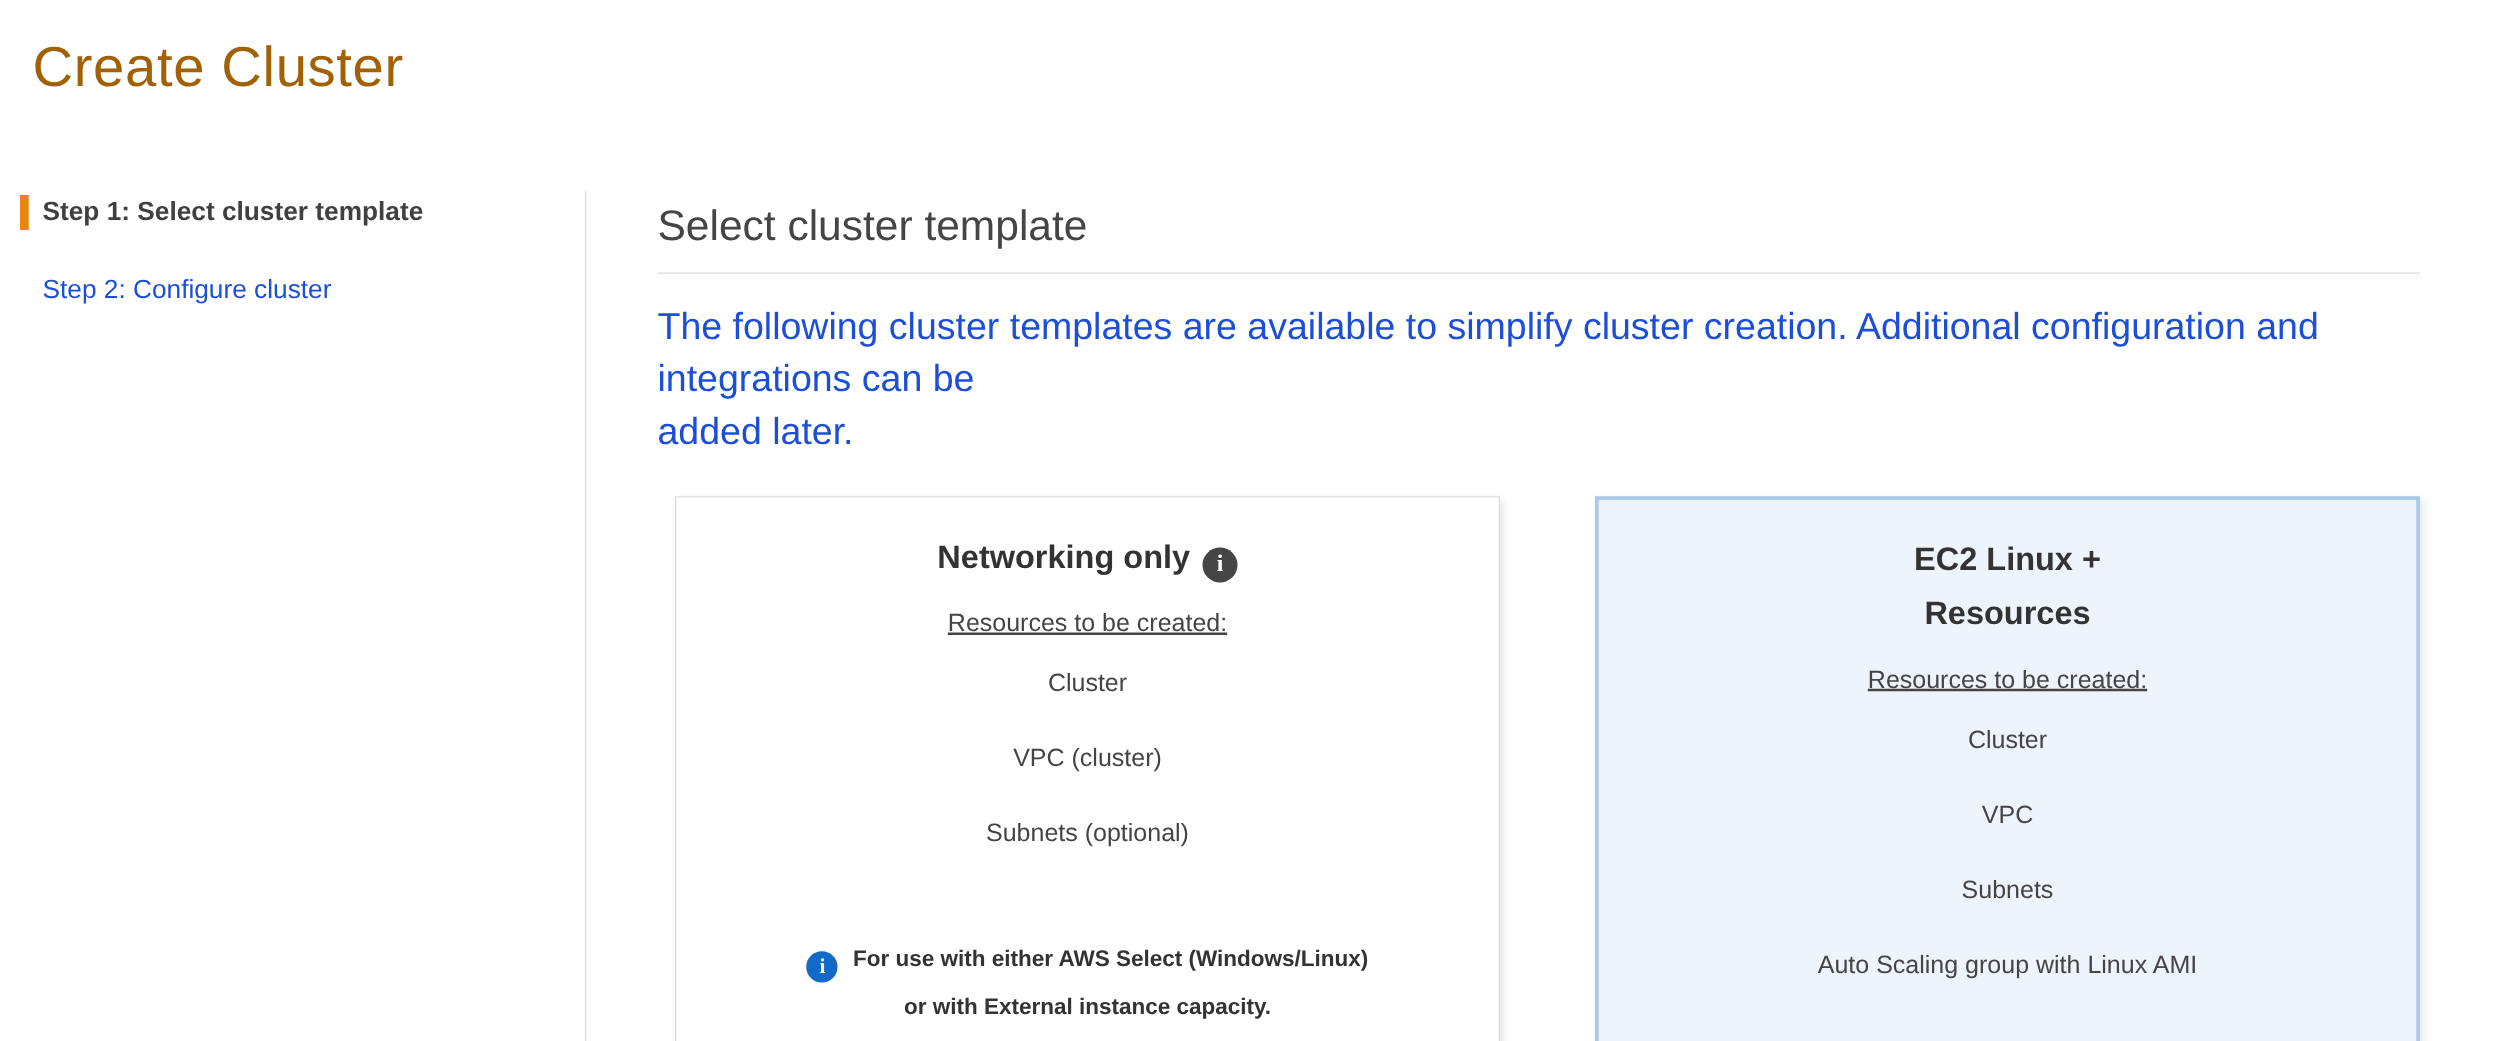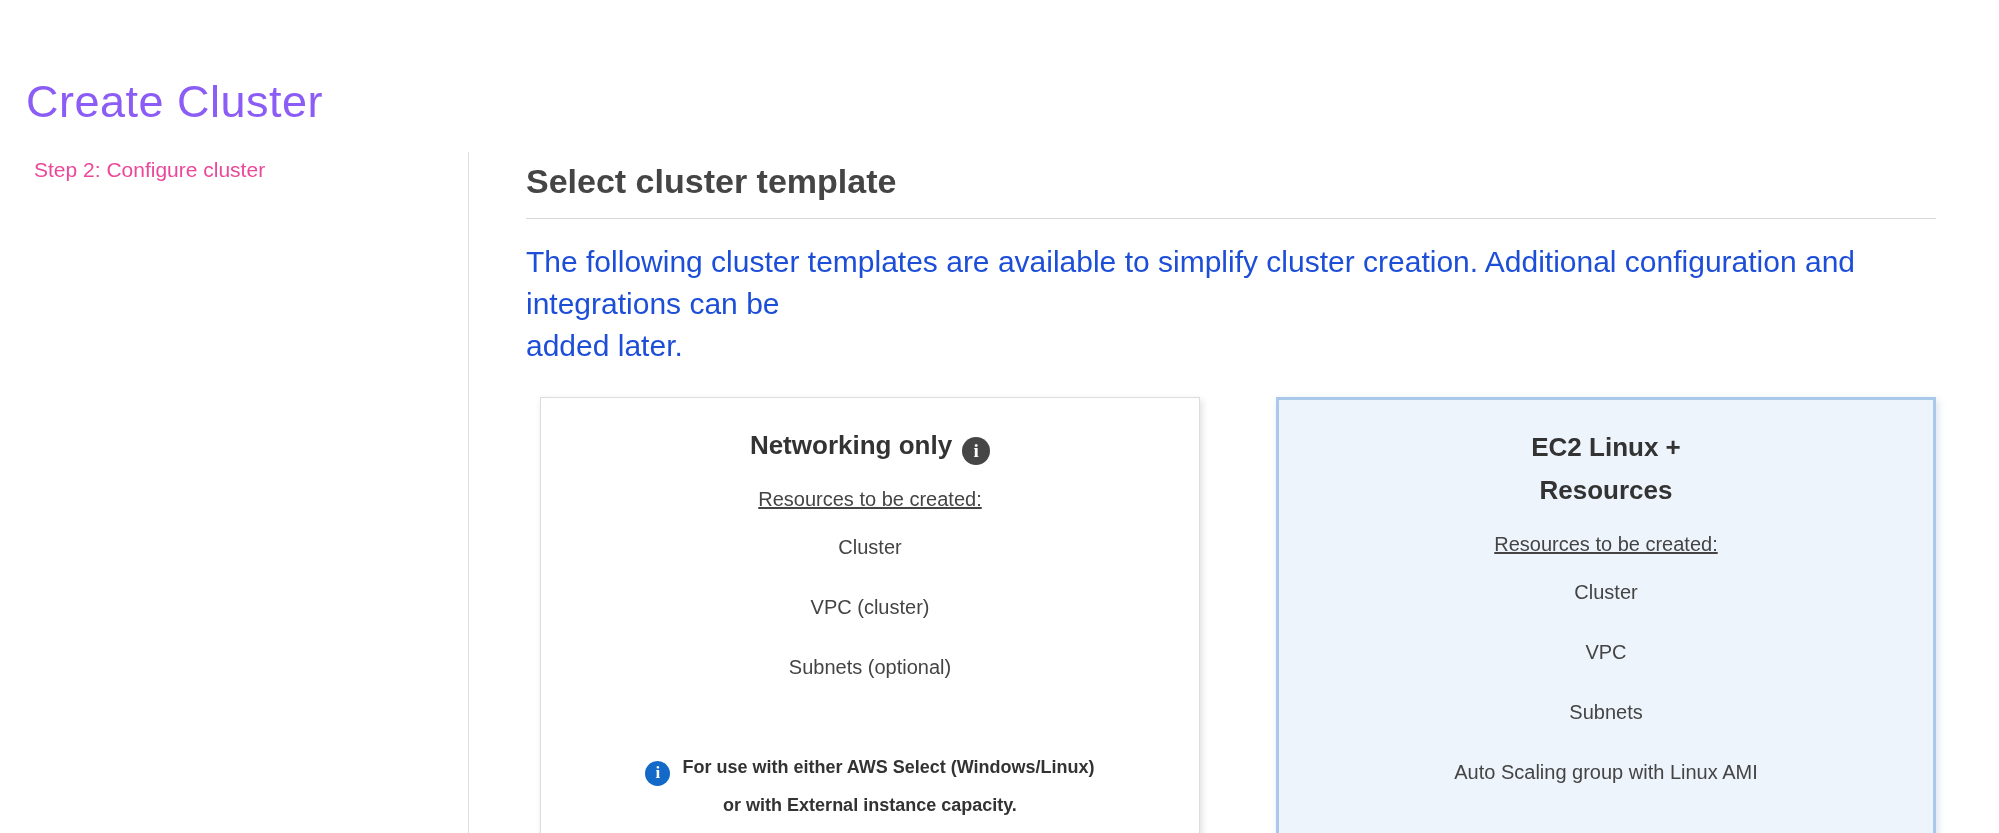--- a/index.html
+++ b/index.html
@@ -1,33 +1,33 @@
 <!DOCTYPE html>
 <html><head>
 <meta charset="utf-8">
 <style>
   * { margin:0; padding:0; box-sizing:border-box; }
   html,body { width:1999px; height:833px; background:#ffffff; overflow:hidden;
               font-family:"Liberation Sans", sans-serif; color:#444; }
 
   
   .page-header { padding:28px 0 0 26px; }
-  .page-title { font-size:45px; font-weight:400; color:#8b5cf6; line-height:52px; letter-spacing:0.5px;margin-top:48px; }
+  .page-title { font-size:45px; font-weight:400; color:#a16207; line-height:52px; letter-spacing:0.5px; }
 
   
   .layout { position:absolute; top:152px; left:0; right:0; bottom:0; display:flex; }
 
   .sidebar { width:468px; flex:0 0 468px; padding:4px 0 0 16px; }
   .step { font-size:21px; line-height:28px; margin-bottom:34px; cursor:default; }
   .step.active { font-weight:bold; color:#404040; border-left:7px solid #e8860f; padding-left:11px; cursor:pointer; }
-  .step.future { color:#ec4899; padding-left:18px; }
+  .step.future { color:#1d4ed8; padding-left:18px; }
 
   .main { flex:1; border-left:1px solid #dddddd; padding:0 87px 0 57px; }
 
-  .section-heading { font-size:34px; font-weight:700; color:#454545; line-height:40px; margin-top:9px; }
+  .section-heading { font-size:34px; font-weight:400; color:#454545; line-height:40px; margin-top:9px; }
   .heading-rule { border:none; border-top:1px solid #d9d9d9; margin:17px 0 0 0; }
 
   .description { font-size:30px; line-height:42px; color:#1d4ed8; margin-top:22px; }
   .description span { display:block; }
 
   
   .cards { display:flex; gap:36px; margin-top:30px; margin-left:14px; }
   .card { width:660px; height:462px; display:flex; flex-direction:column; align-items:center;
           text-align:center; padding:26px 22px 34px 22px; cursor:pointer; }
   .card.plain { background:#ffffff; border:1px solid #dcdcdc; box-shadow:2px 3px 7px rgba(0,0,0,0.13); }
@@ -52,20 +52,21 @@
 </head>
 <body>
 
 <div class="page-header">
   <div class="page-title">Create Cluster</div>
 </div>
 
 <div class="layout">
 
   <div class="sidebar">
+    <div class="step active">Step 1: Select cluster template</div>
     <div class="step future">Step 2: Configure cluster</div>
   </div>
 
   <div class="main">
 
     <h2 class="section-heading">Select cluster template</h2>
     <hr class="heading-rule">
 
     <p class="description">
       <span>The following cluster templates are available to simplify cluster creation. Additional configuration and integrations can be</span>

